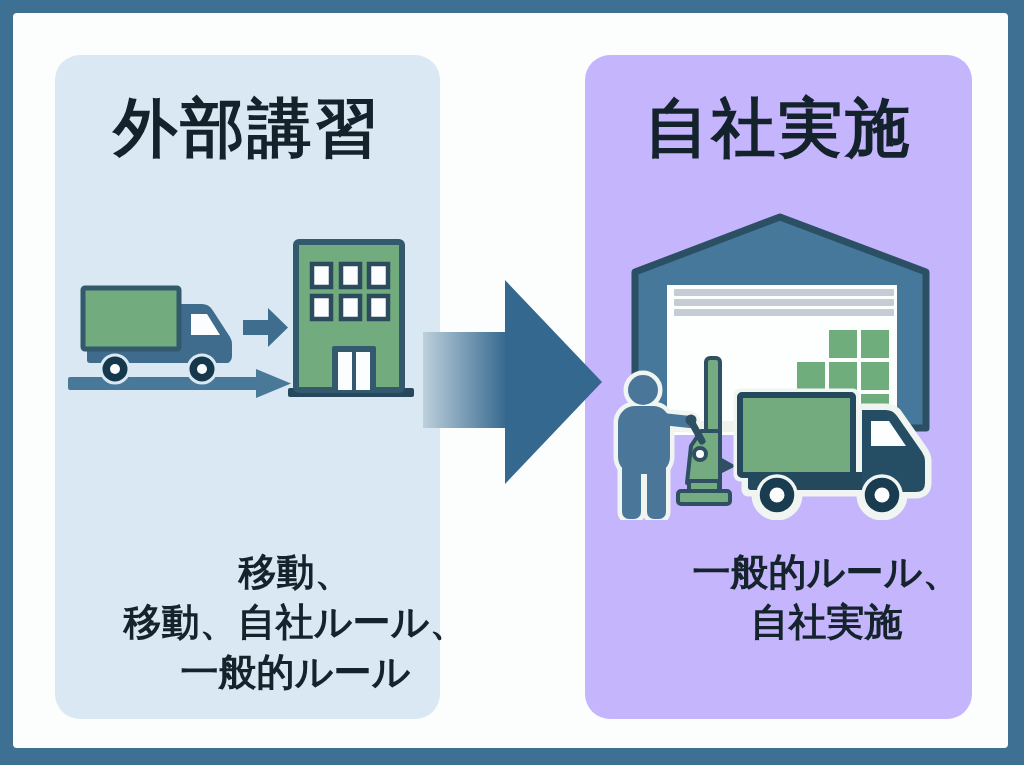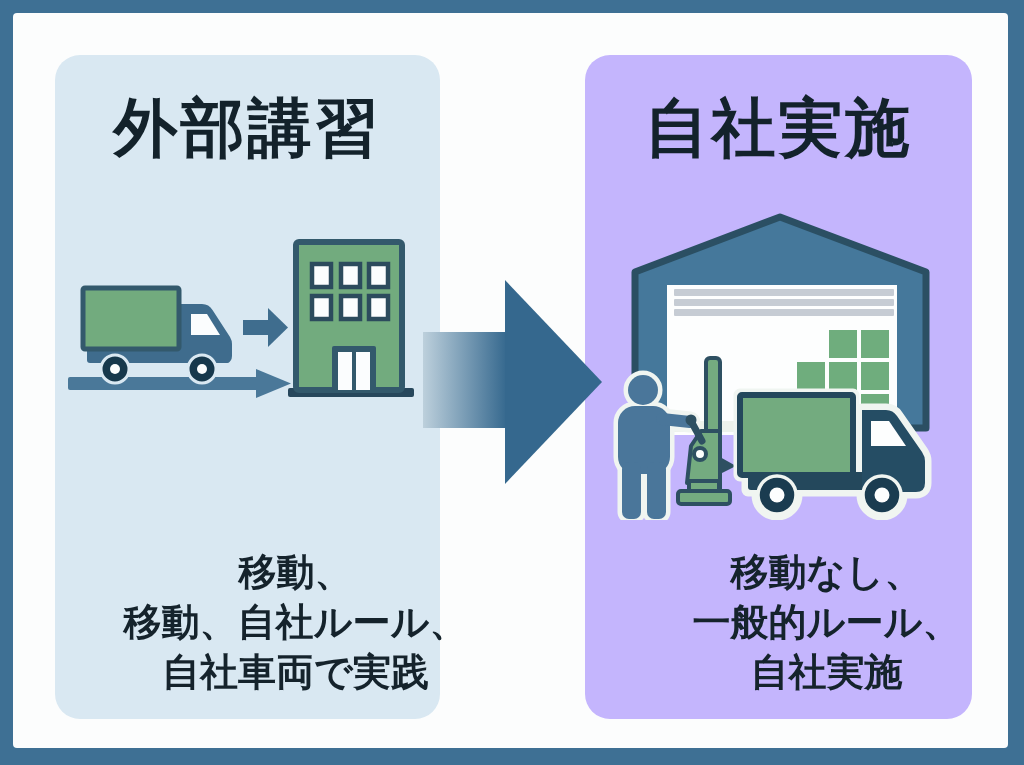--- a/index.html
+++ b/index.html
@@ -48,28 +48,27 @@
 <body>
 
 <div id="frame">
   <div id="canvas"></div>
 
   <div id="panel-left" class="panel">
     <div class="panel-title">外部講習</div>
     <div class="panel-caption">
       <div>移動、</div>
       <div>移動、自社ルール、</div>
-      <div>自社車両で実践</div>
+      <div>一般的ルール</div>
     </div>
   </div>
 
   <div id="panel-right" class="panel">
     <div class="panel-title">自社実施</div>
     <div class="panel-caption">
-      <div>移動なし、</div>
       <div>一般的ルール、</div>
       <div>自社実施</div>
     </div>
   </div>
 
   <svg id="illu-left" class="illu" width="380" height="175" viewBox="0 0 380 175">
 
     <g fill="#4a7899">
       <rect x="8" y="147" width="190" height="13" rx="2"></rect>
       <polygon points="196,139 231,153.5 196,168"></polygon>

